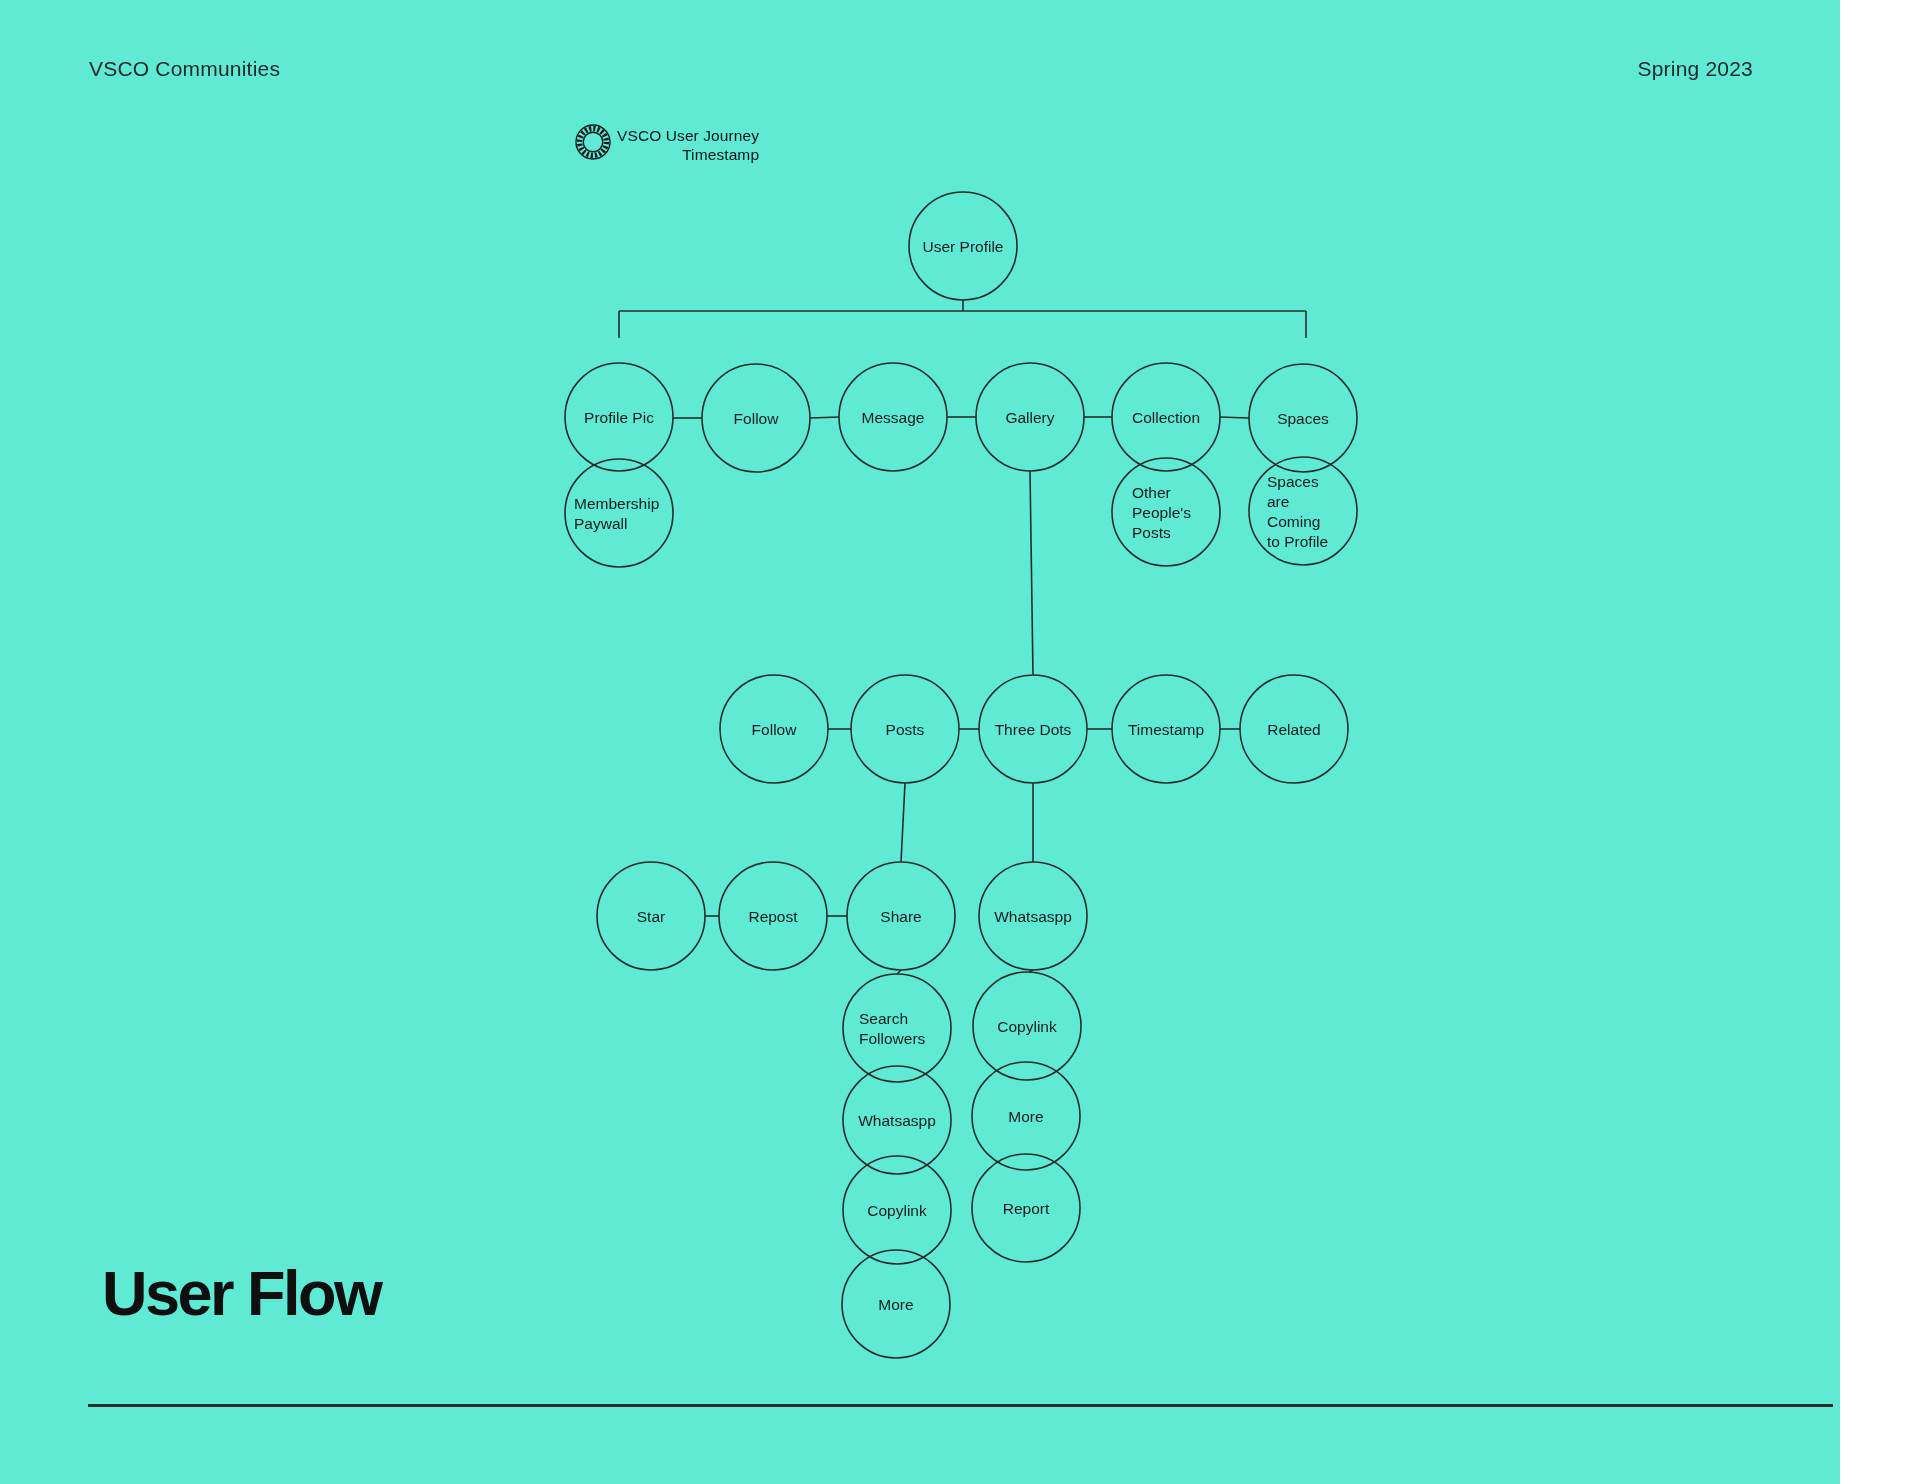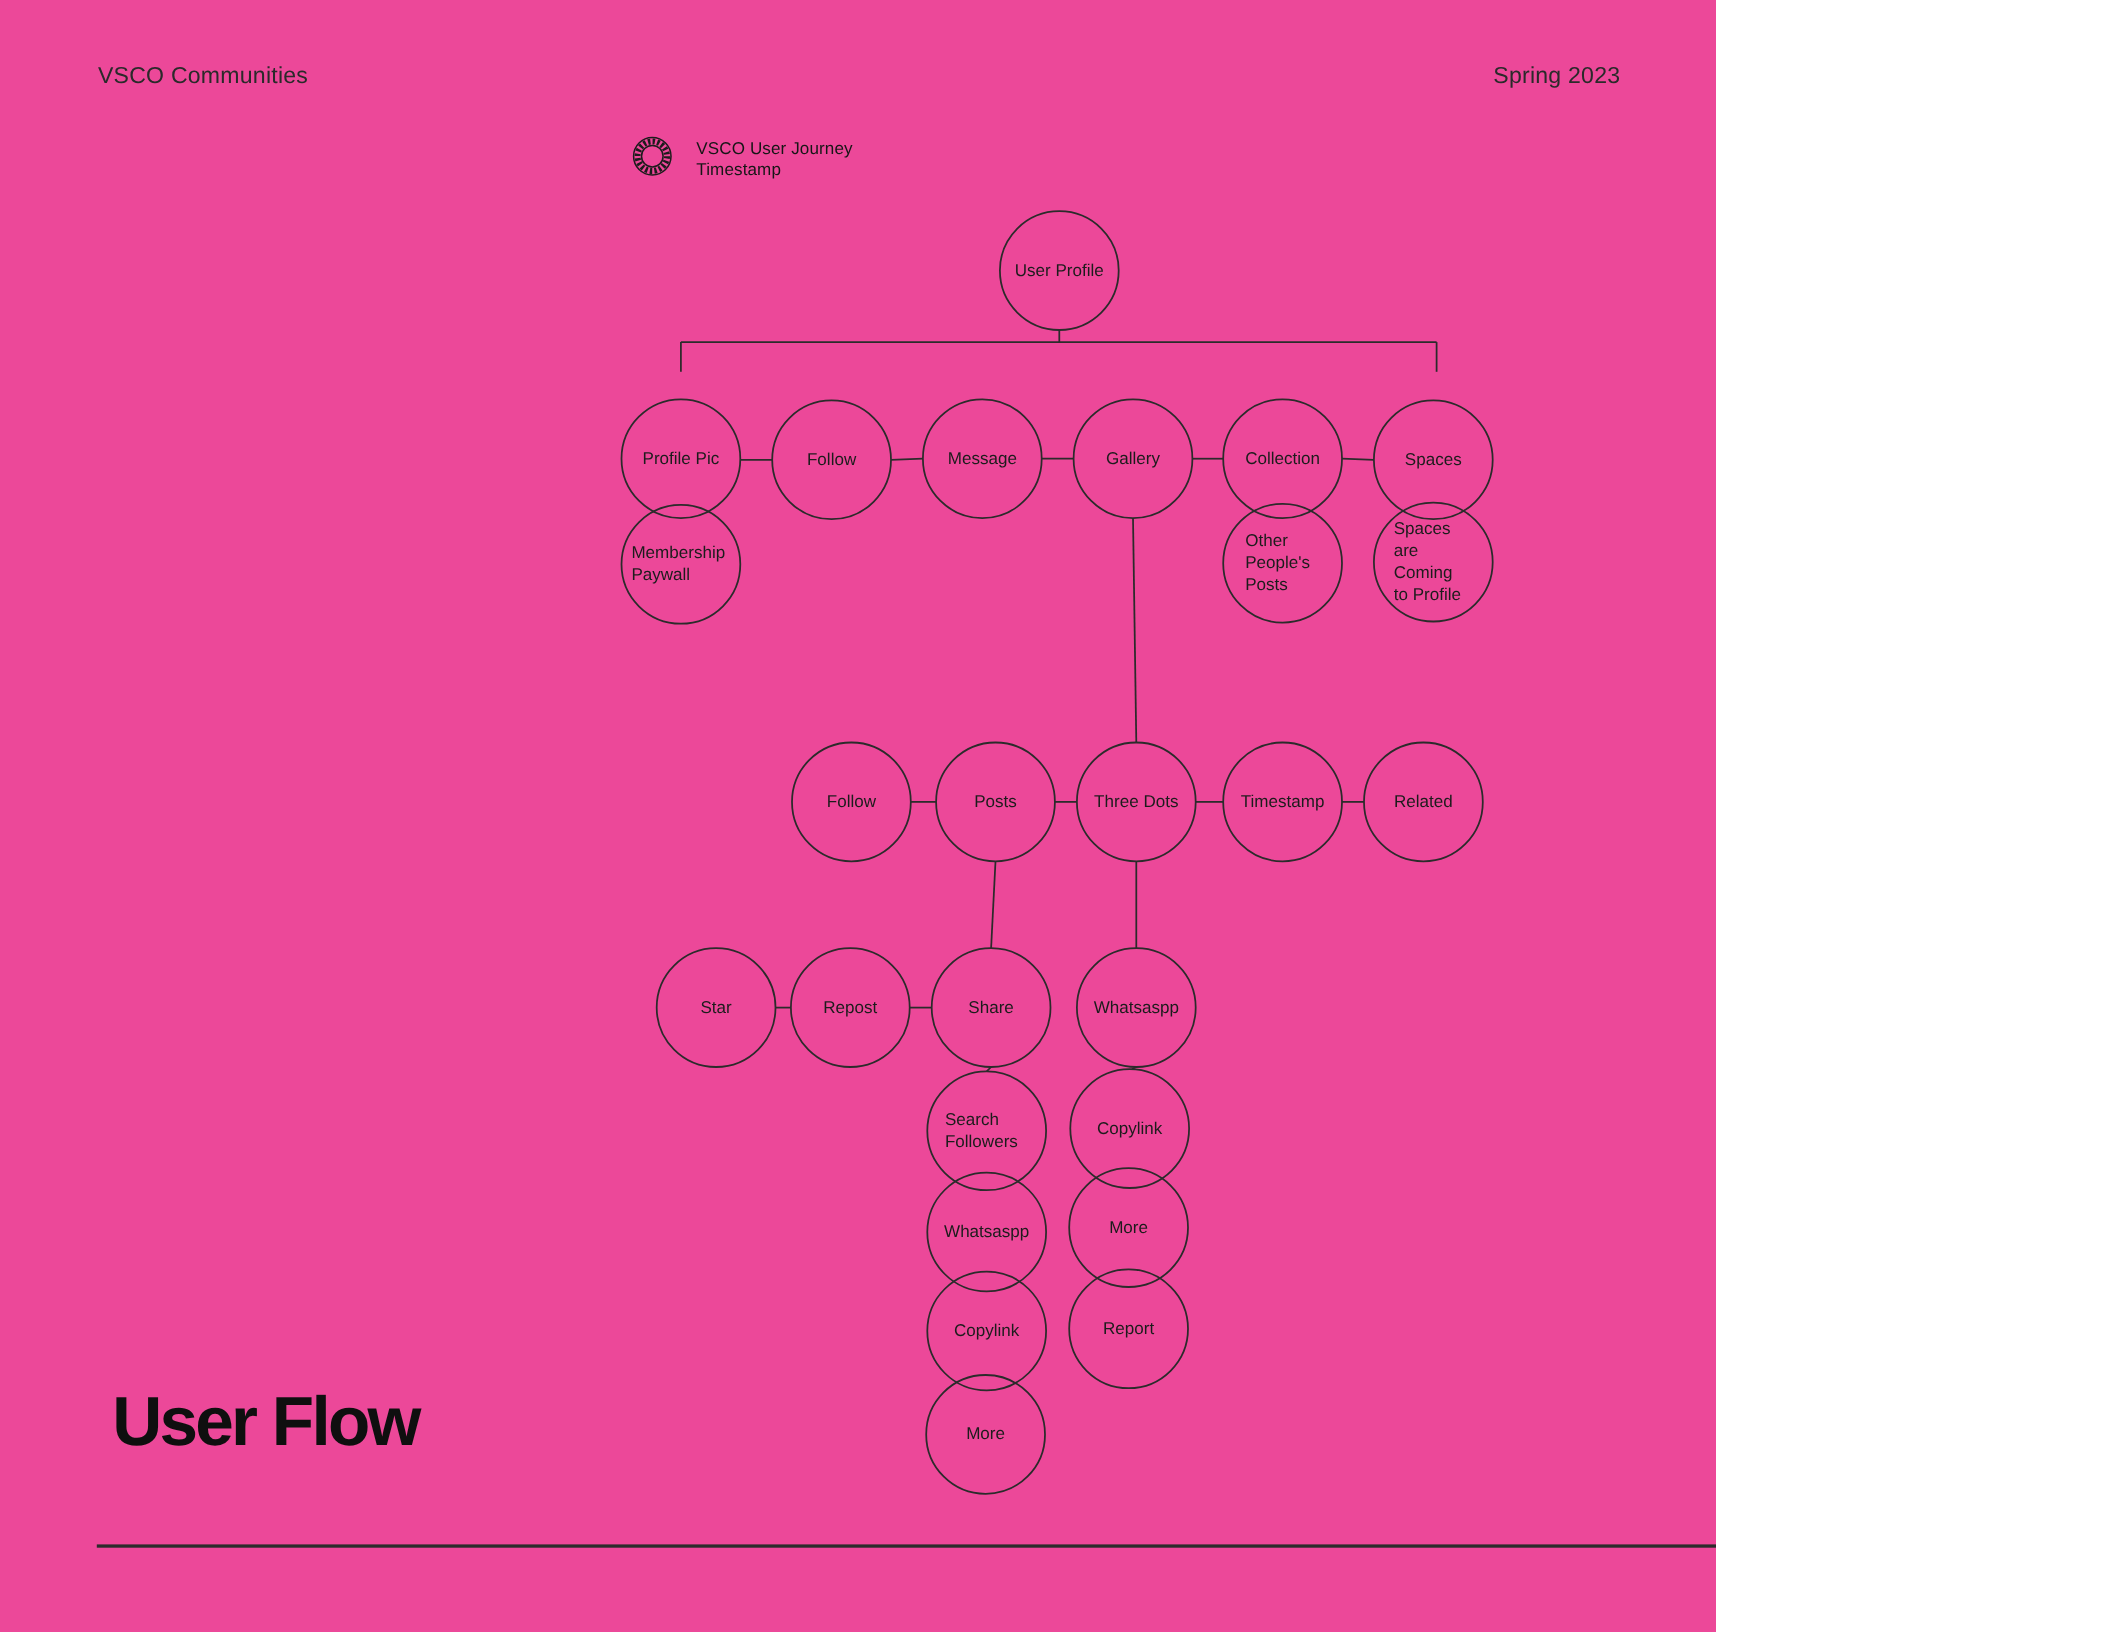--- a/index.html
+++ b/index.html
@@ -1,33 +1,33 @@
 <!DOCTYPE html>
 <html><head>
 <meta charset="utf-8">
 <style>
   html,body{margin:0;padding:0;background:#ffffff;}
   .sheet{
     position:relative;
-    width:1560px;height:1484px;
-    background:#ec4899;
+    width:1840px;height:1484px;
+    background:#5eead4;
     font-family:"Liberation Sans","DejaVu Sans",sans-serif;
     color:#222;
     overflow:hidden;
   }
   .hdr{
     position:absolute;top:58px;
     font-size:21px;letter-spacing:.2px;color:#2a2a2a;
     line-height:1;white-space:nowrap;
   }
   .hdr-left{left:89px;}
   .hdr-right{right:87px;}
   .legend{
     position:absolute;left:574px;top:123px;
-    display:flex;align-items:flex-start;gap:21px;
+    display:flex;align-items:flex-start;gap:5px;text-align:right;
   }
   .legend .logo{flex:0 0 auto;}
   .legend .cap{
     font-size:15.5px;line-height:19px;color:#161616;
     padding-top:3px;letter-spacing:.1px;
   }
   svg.flow{position:absolute;left:0;top:0;}
   .big-title{
     position:absolute;left:102px;top:1233px;
     font-size:63px;font-weight:700;letter-spacing:-2.5px;

